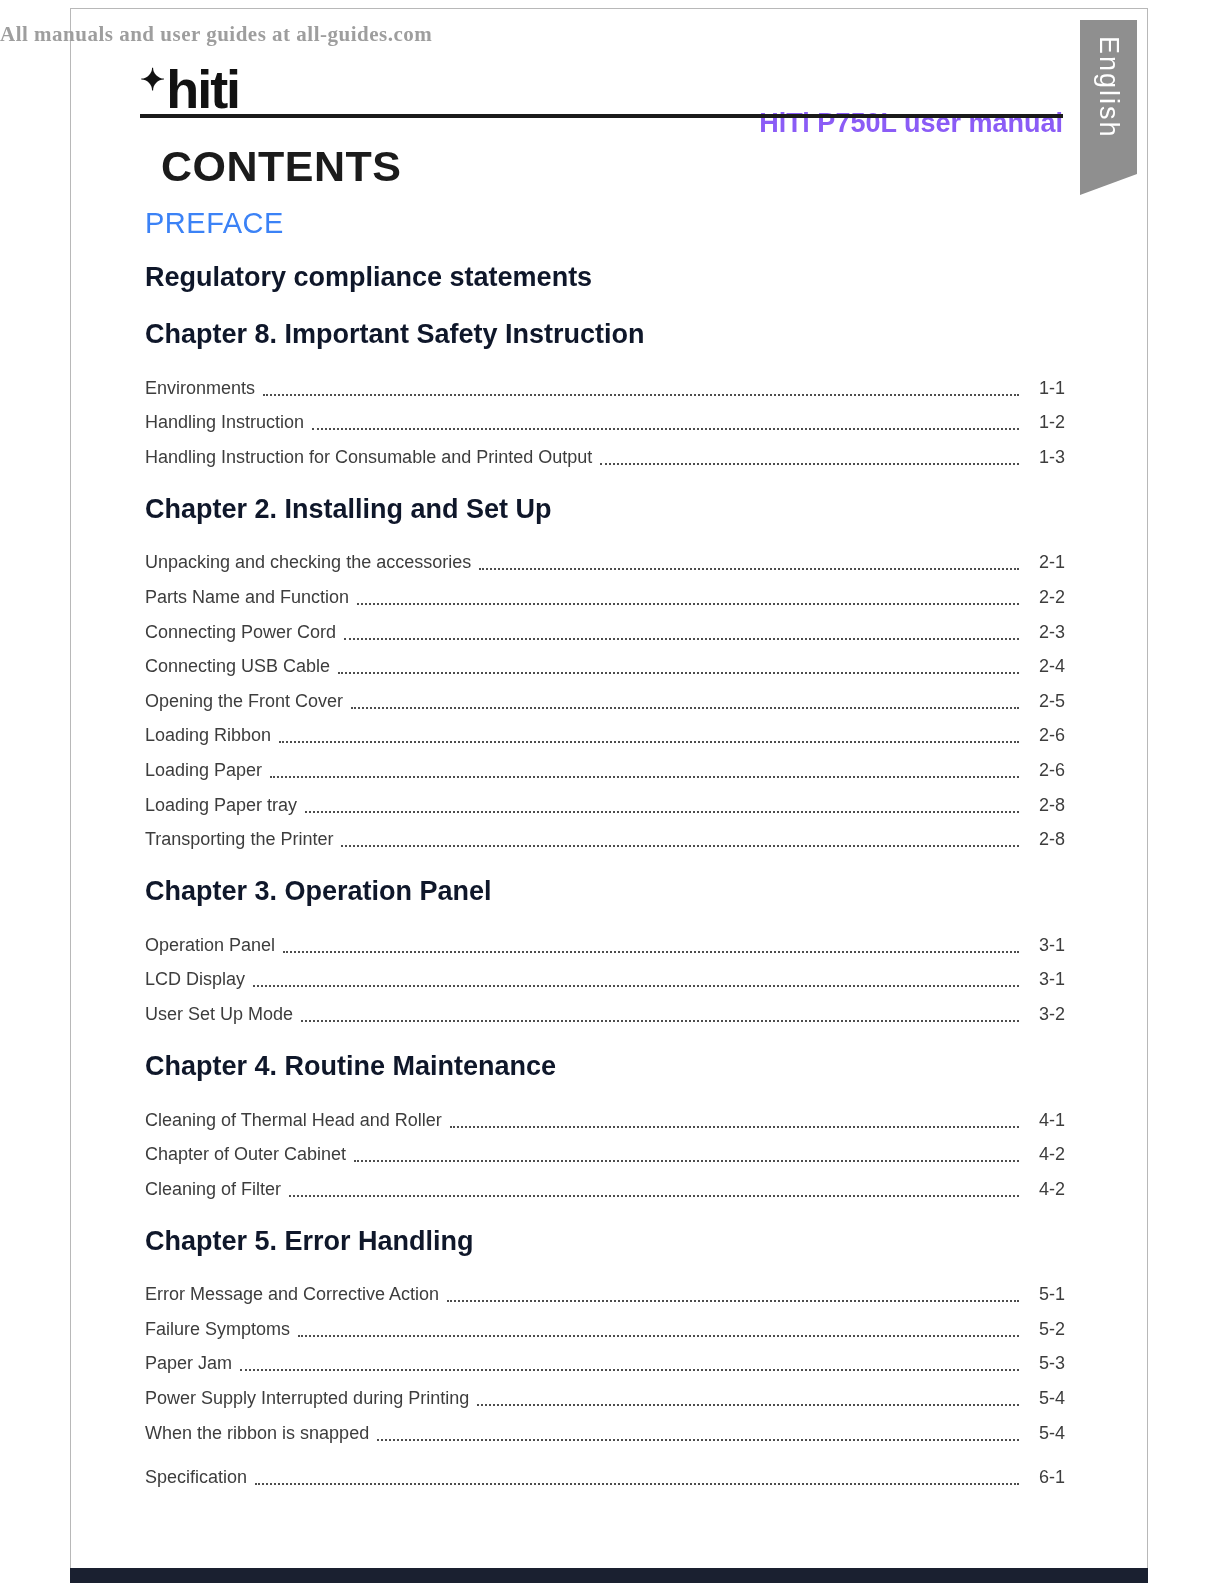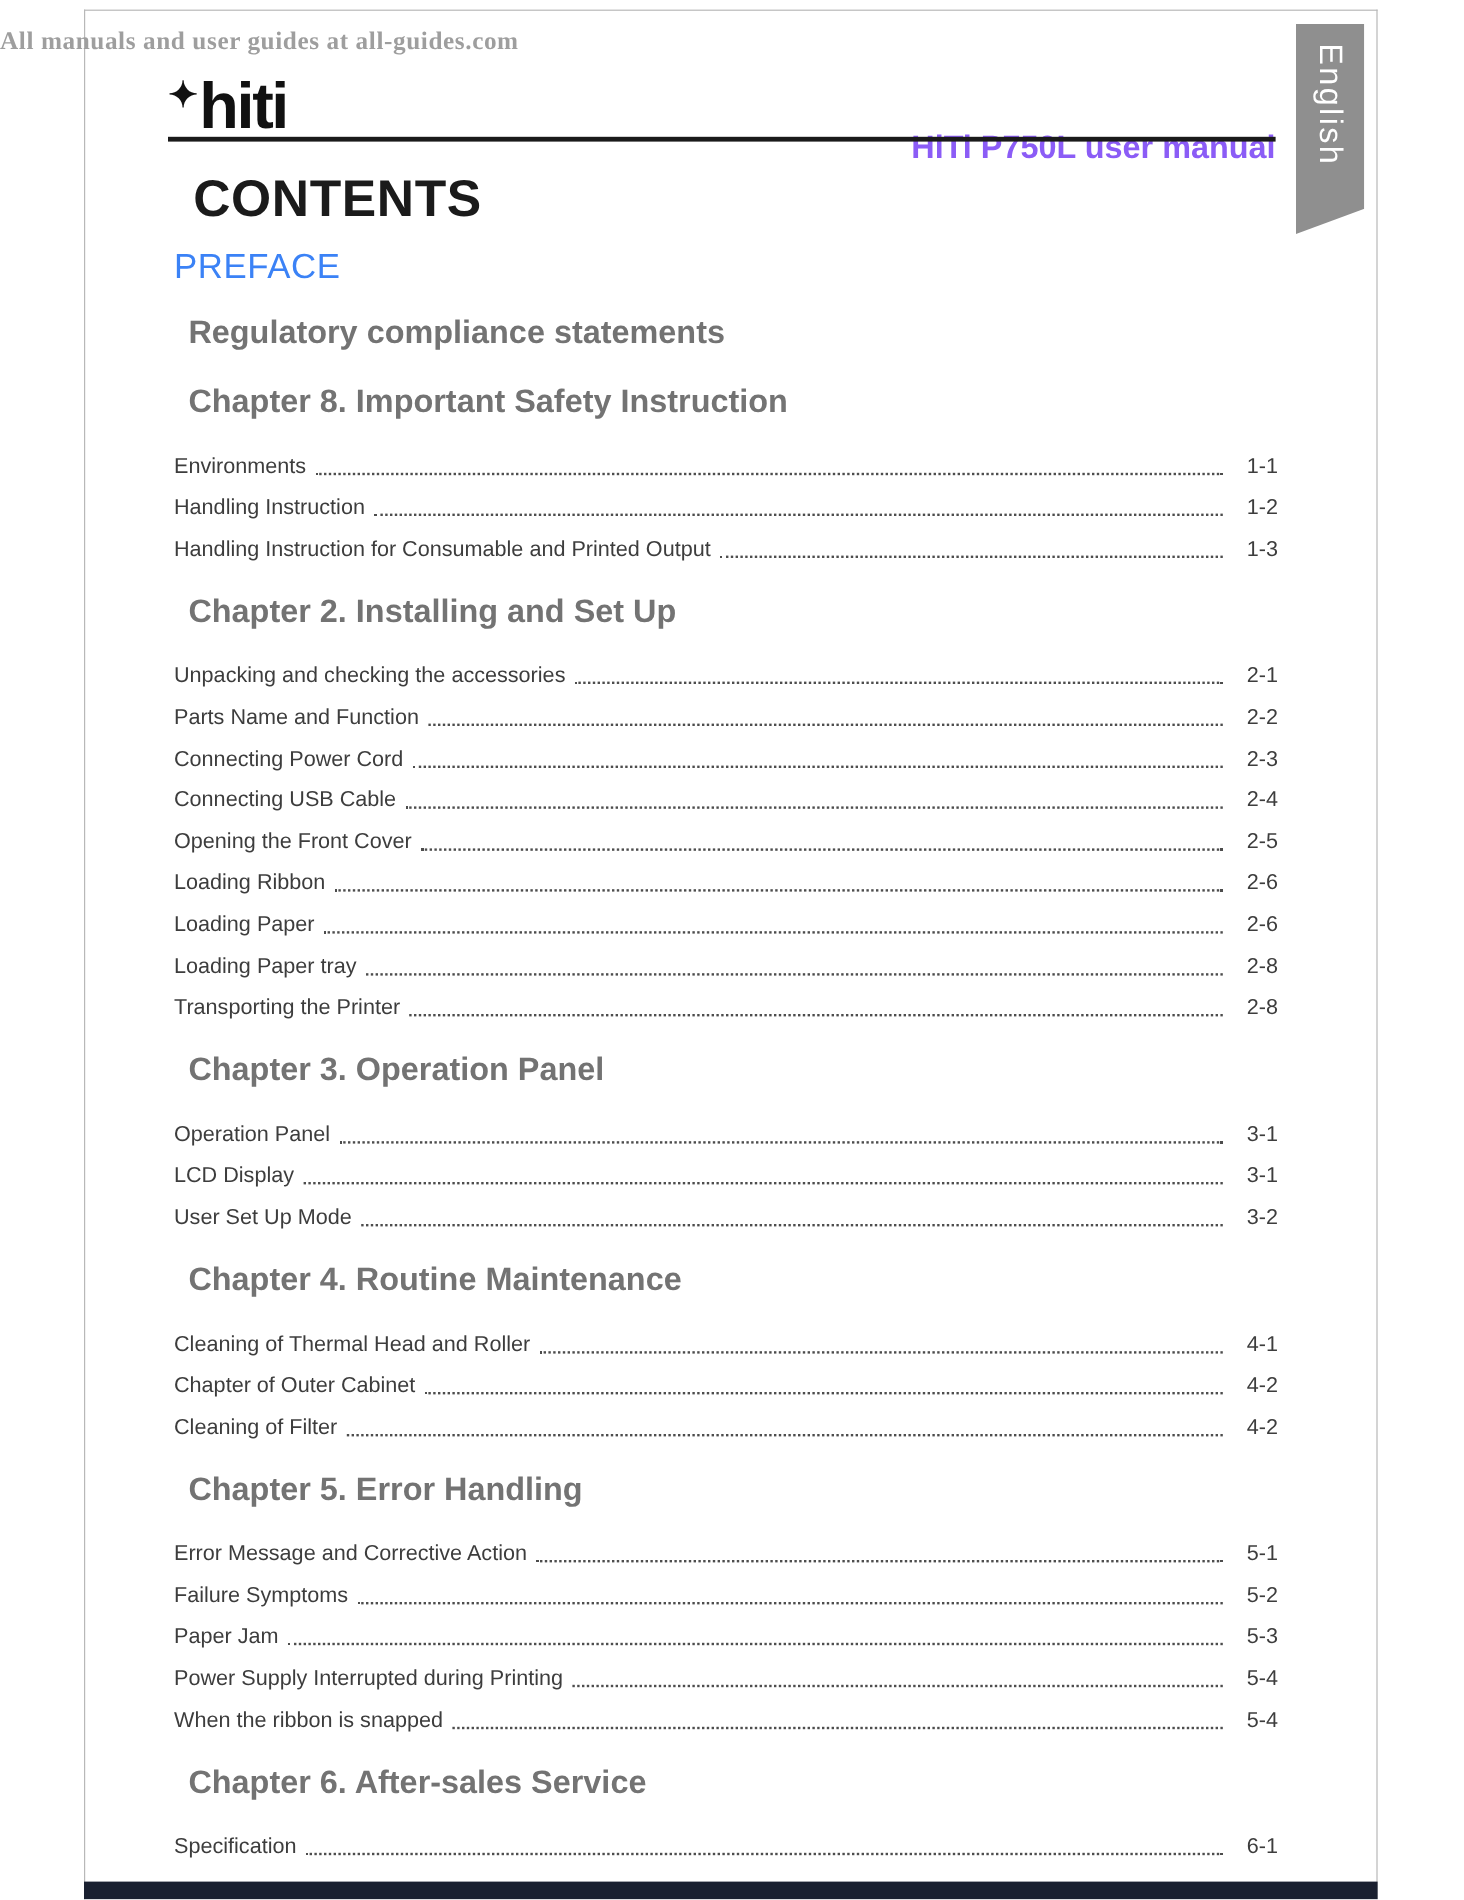--- a/index.html
+++ b/index.html
@@ -105,24 +105,24 @@
   }
   .preface {
     margin: 0 0 22px 0;
     font-size: 29px;
     font-weight: 400;
     color: #3b82f6;
     letter-spacing: 0.5px;
   }
   .toc-section { margin: 0 0 10px 0; }
   .section-title {
-    margin: 26px 0 14px 12px;
+    margin: 26px 0 14px 0;
     font-size: 27px;
     font-weight: bold;
-    color: #737373;
+    color: #0f172a;
   }
   .toc-section:first-child .section-title { margin-top: 0; }
   .toc-row {
     display: flex;
     align-items: flex-end;
     height: 34.6px;
     font-size: 18px;
     color: #3d3d3d;
   }
   .toc-label { white-space: nowrap; }
@@ -297,21 +297,20 @@
             <span class="leader"></span>
             <span class="toc-page">5-4</span>
           </div>
           <div class="toc-row">
             <span class="toc-label">When the ribbon is snapped</span>
             <span class="leader"></span>
             <span class="toc-page">5-4</span>
           </div>
         </section>
         <section class="toc-section">
-          <h2 class="section-title">Chapter 6. After-sales Service</h2>
           <div class="toc-row">
             <span class="toc-label">Specification</span>
             <span class="leader"></span>
             <span class="toc-page">6-1</span>
           </div>
         </section>
       </div>
   </main>
 
   <div class="footer-bar"></div>

